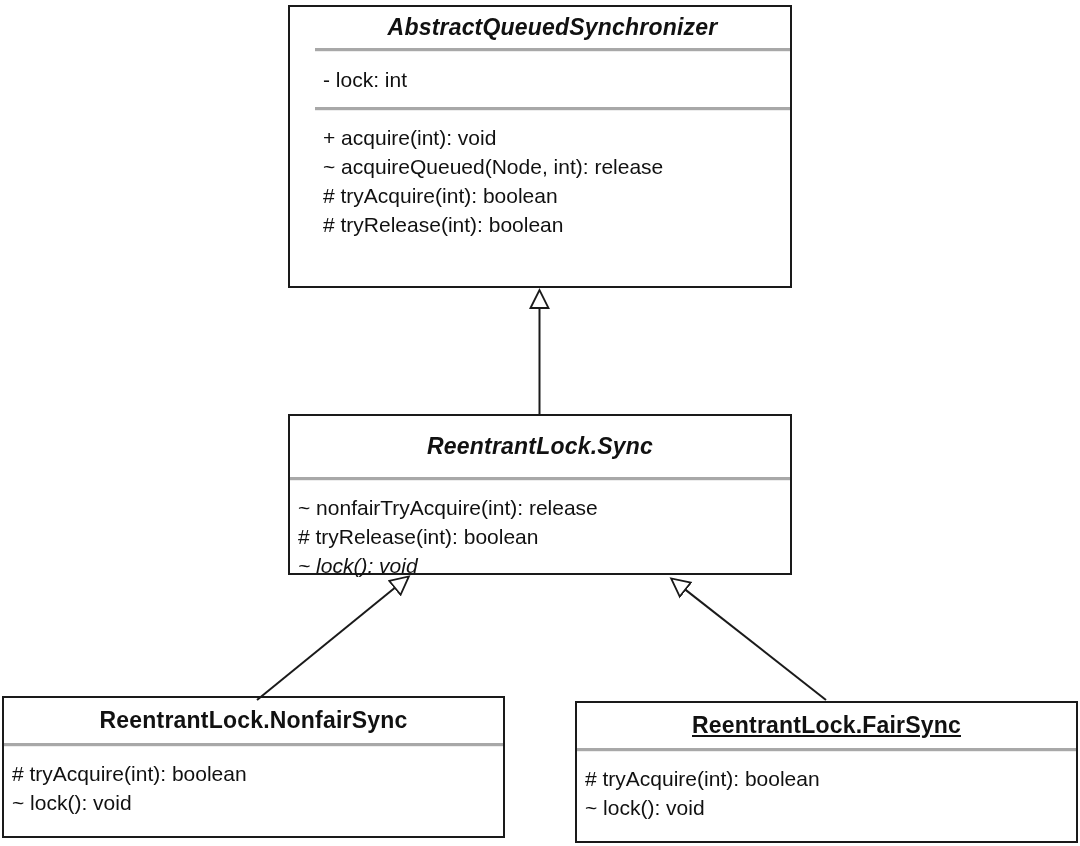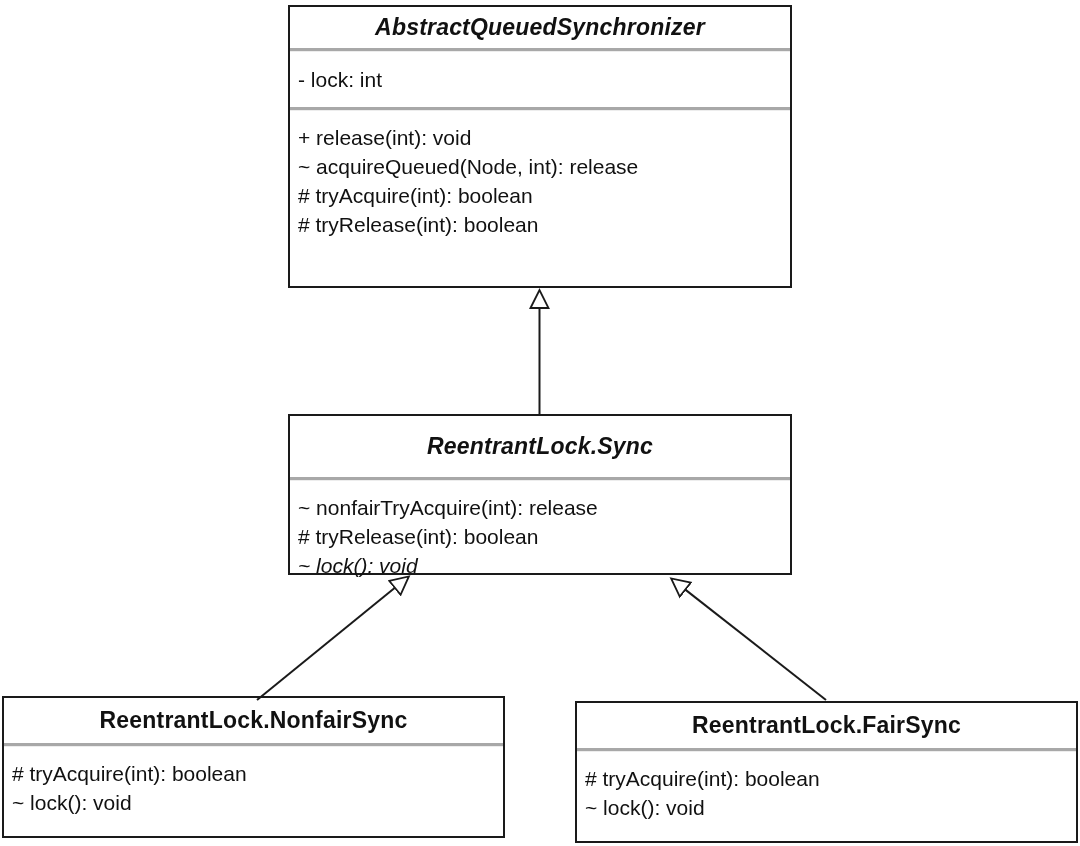--- a/index.html
+++ b/index.html
@@ -56,29 +56,29 @@
     font-size: 21px;
     line-height: 29px;
   }
   .method-line {
     white-space: nowrap;
   }
   .method-line.abstract-method {
     font-style: italic;
   }
   
-  #class-aqs        { left: 288px; top: 5px;   width: 504px; height: 283px; }
+  #class-aqs        { left: 288px; top: 5px;   width: 504px; height: 283px; padding-left: 25px; }
   #class-aqs .uml-title   { height: 41px; }
   #class-aqs .uml-attrs   { height: 55px; }
   #class-sync       { left: 288px; top: 414px; width: 504px; height: 161px; }
   #class-sync .uml-title  { height: 61px; }
   #class-nonfair    { left: 2px;   top: 696px; width: 503px; height: 142px; }
   #class-nonfair .uml-title { height: 45px; }
   #class-fair       { left: 575px; top: 701px; width: 503px; height: 142px; }
-  #class-fair .uml-title  { height: 45px; }
+  #class-fair .uml-title  { height: 45px; text-decoration: underline; }
 
   #arrow-layer {
     position: absolute;
     left: 0;
     top: 0;
     width: 1080px;
     height: 846px;
     pointer-events: none;
   }
   #arrow-layer line {
@@ -92,21 +92,21 @@
 <div id="canvas">
 
   <div class="uml-class" id="class-aqs">
     <div class="uml-title abstract">AbstractQueuedSynchronizer</div>
     <div class="separator"></div>
     <div class="uml-attrs">
       <span class="attr-line">- lock: int</span>
     </div>
     <div class="separator"></div>
     <div class="uml-methods">
-      <div class="method-line">+ release(int): void</div>
+      <div class="method-line">+ acquire(int): void</div>
       <div class="method-line">~ acquireQueued(Node, int): release</div>
       <div class="method-line"># tryAcquire(int): boolean</div>
       <div class="method-line"># tryRelease(int): boolean</div>
     </div>
   </div>
 
   <div class="uml-class" id="class-sync">
     <div class="uml-title abstract">ReentrantLock.Sync</div>
     <div class="separator"></div>
     <div class="uml-methods">

